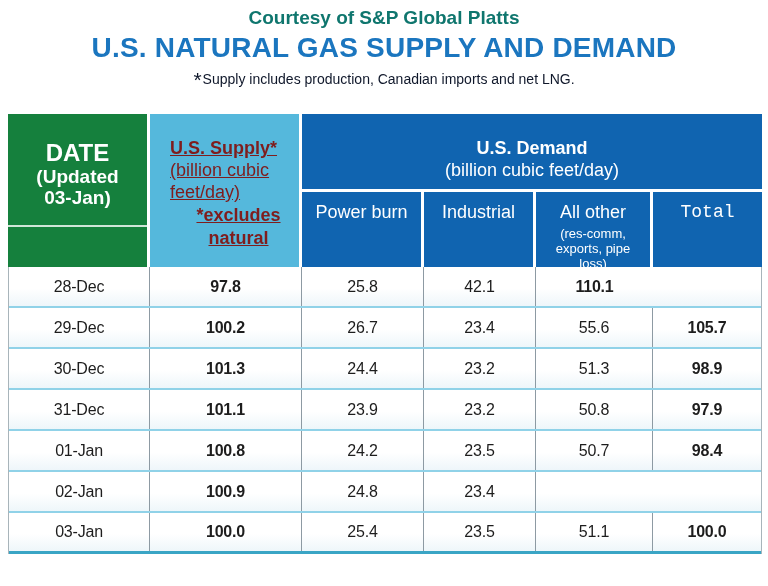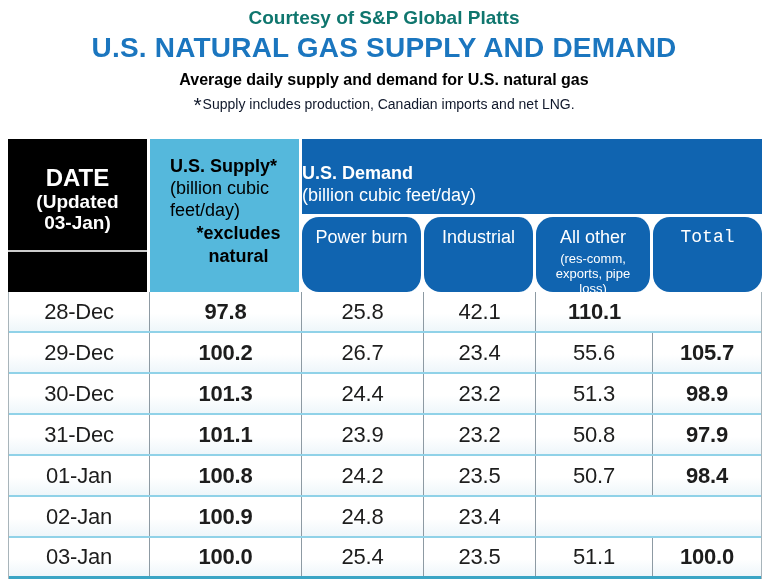--- a/index.html
+++ b/index.html
@@ -49,70 +49,70 @@
 
   .thead {
     display: grid;
     grid-template-columns: 142px 152px 122px 112px 117px 109px;
     grid-template-rows: 78px 75px;
   }
   .thead > div { box-sizing: border-box; }
 
   .h-date {
     grid-column: 1; grid-row: 1 / 3;
-    background: #000000;
+    background: #15803d;
     border-right: 3px solid #ffffff;
     color: #ffffff;
     display: flex; flex-direction: column;
     justify-content: center; align-items: center;
     position: relative;
     padding-bottom: 34px;
     text-align: center;
   }
   .h-date .l1 { font-weight: 700; font-size: 24px; line-height: 27px; }
   .h-date .l2, .h-date .l3 { font-weight: 700; font-size: 19px; line-height: 21px; }
   .h-date-divider {
     position: absolute; left: 0; right: 0; top: 111px; height: 2px;
     background: rgba(255,255,255,0.8);
   }
 
   .h-supply {
     grid-column: 2; grid-row: 1 / 3;
     background: #55b8dc;
     border-right: 3px solid #ffffff;
-    color: #000000;
-    padding: 16px 6px 0 20px;
+    color: #7f1d1d;
+    padding: 23px 6px 0 20px;
     font-size: 18px;
     line-height: 22px;
+    text-decoration: underline;
   }
   .h-supply .sup-title { font-weight: 700; }
   .h-supply .sup-note { font-weight: 700; text-align: center; padding-left: 14px; margin-top: 1px; }
 
   .h-demand {
     grid-column: 3 / 7; grid-row: 1;
     background: #1064b0;
     border-bottom: 3px solid #ffffff;
     color: #ffffff;
     display: flex; flex-direction: column;
-    justify-content: center; align-items: flex-start;
+    justify-content: center; align-items: center;
     font-size: 18px; line-height: 22px;
     padding-top: 14px;
   }
   .h-demand .dem-title { font-weight: 700; }
 
   .h-sub {
     grid-row: 2;
     background: #1064b0;
     border-right: 3px solid #ffffff;
     color: #ffffff;
     display: flex; flex-direction: column; align-items: center;
     padding-top: 9px;
     font-size: 18px; line-height: 22px;
     text-align: center;
-    border-radius: 17px;
   }
   .h-sub.last { border-right: none; font-family: Liberation Mono, monospace; }
   .h-sub .col-note {
     font-size: 13px; line-height: 15px;
     max-width: 92px; margin-top: 3px;
   }
 
   .tbody {
     border-left: 1px solid #a8b4ba;
     border-right: 1px solid #a8b4ba;
@@ -121,38 +121,37 @@
     display: grid;
     grid-template-columns: 141px 152px 122px 112px 117px 108px;
     height: 41px;
     box-sizing: border-box;
     border-bottom: 2px solid #90d2e8;
     background: linear-gradient(180deg, #ffffff 55%, #eef6fa 100%);
   }
   .trow.last { border-bottom: 3px solid #3aa5c5; }
   .td {
     display: flex; align-items: center; justify-content: center;
-    font-size: 22px;
+    font-size: 16px;
     color: #1d1d1d;
     border-right: 1px solid #8d9aa3;
     letter-spacing: -0.2px;
     text-align: center;
   }
   .td.last { border-right: none; }
   .td.bold { font-weight: 700; }
 </style>
 </head>
 <body>
 
 <div class="page">
 
   <div class="titles">
     <div class="courtesy">Courtesy of S&amp;P Global Platts</div>
     <div class="main-title">U.S. NATURAL GAS SUPPLY AND DEMAND</div>
-    <div class="subtitle">Average daily supply and demand for U.S. natural gas</div>
     <div class="footnote"><span class="star">*</span><span>Supply includes production, Canadian imports and net LNG.</span></div>
   </div>
 
   <div class="gas-table">
 
     <div class="thead">
 
       <div class="h-date">
         <div class="l1">DATE</div>
         <div class="l2">(Updated</div>

